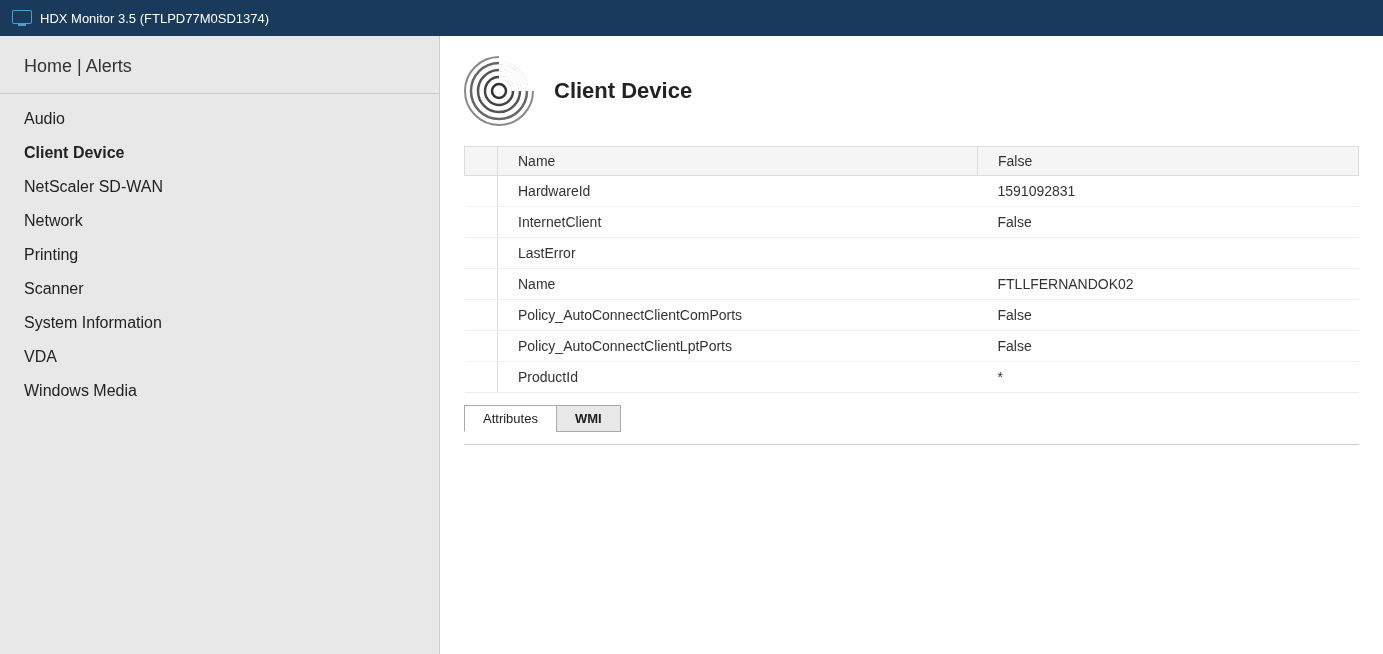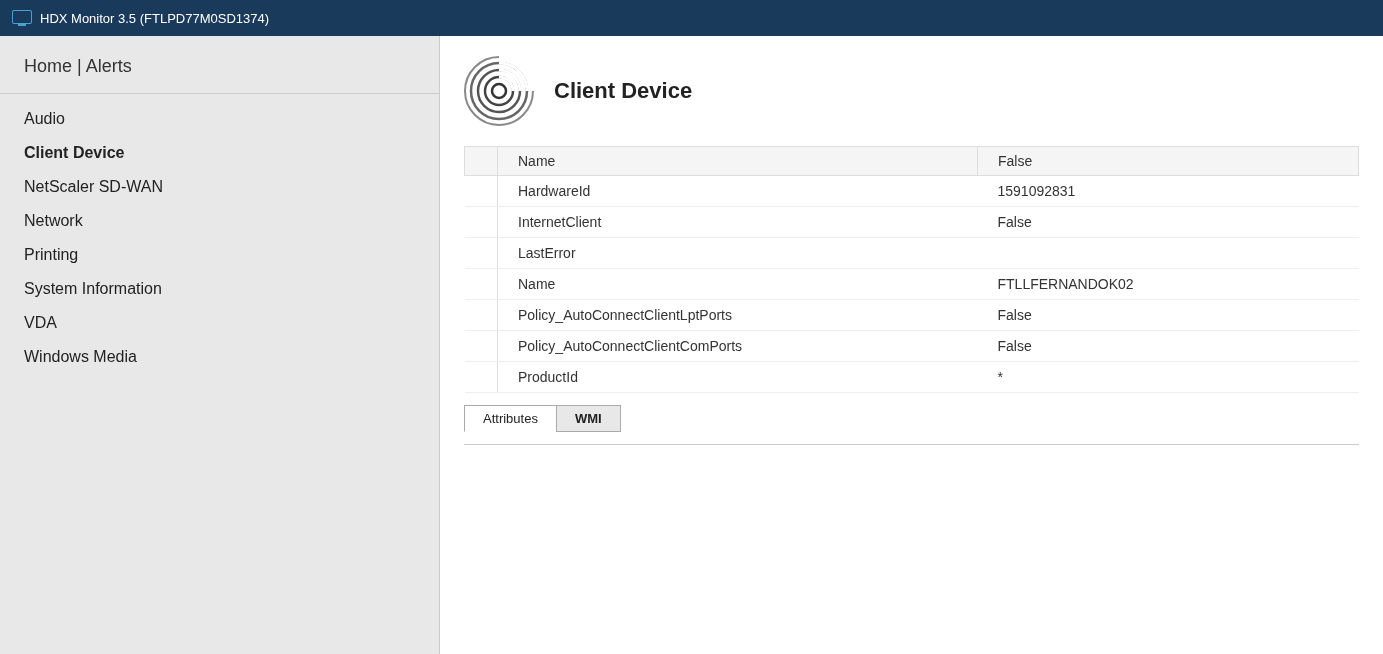--- a/index.html
+++ b/index.html
@@ -199,20 +199,21 @@
   <div class="sidebar">
     <div class="sidebar-home">Home | Alerts</div>
     <div class="sidebar-divider"></div>
 
     <div id="sidebar-items-container">
         <div class="sidebar-item">Audio</div>
         <div class="sidebar-item active">Client Device</div>
         <div class="sidebar-item">NetScaler SD-WAN</div>
         <div class="sidebar-item">Network</div>
         <div class="sidebar-item">Printing</div>
+        <div class="sidebar-item">Scanner</div>
         <div class="sidebar-item">System Information</div>
         <div class="sidebar-item">VDA</div>
         <div class="sidebar-item">Windows Media</div>
       </div>
   </div>
 
   <div class="content-area">
 
     <div class="page-header">
 
@@ -255,26 +256,26 @@
             <td class="name-cell">LastError</td>
             <td class="value-cell"></td>
           </tr>
           <tr>
             <td class="row-num"></td>
             <td class="name-cell">Name</td>
             <td class="value-cell">FTLLFERNANDOK02</td>
           </tr>
           <tr>
             <td class="row-num"></td>
+            <td class="name-cell">Policy_AutoConnectClientComPorts</td>
+            <td class="value-cell">False</td>
+          </tr>
+          <tr>
+            <td class="row-num"></td>
             <td class="name-cell">Policy_AutoConnectClientLptPorts</td>
-            <td class="value-cell">False</td>
-          </tr>
-          <tr>
-            <td class="row-num"></td>
-            <td class="name-cell">Policy_AutoConnectClientComPorts</td>
             <td class="value-cell">False</td>
           </tr>
           <tr>
             <td class="row-num"></td>
             <td class="name-cell">ProductId</td>
             <td class="value-cell">*</td>
           </tr>
         </tbody>
     </table>
 

